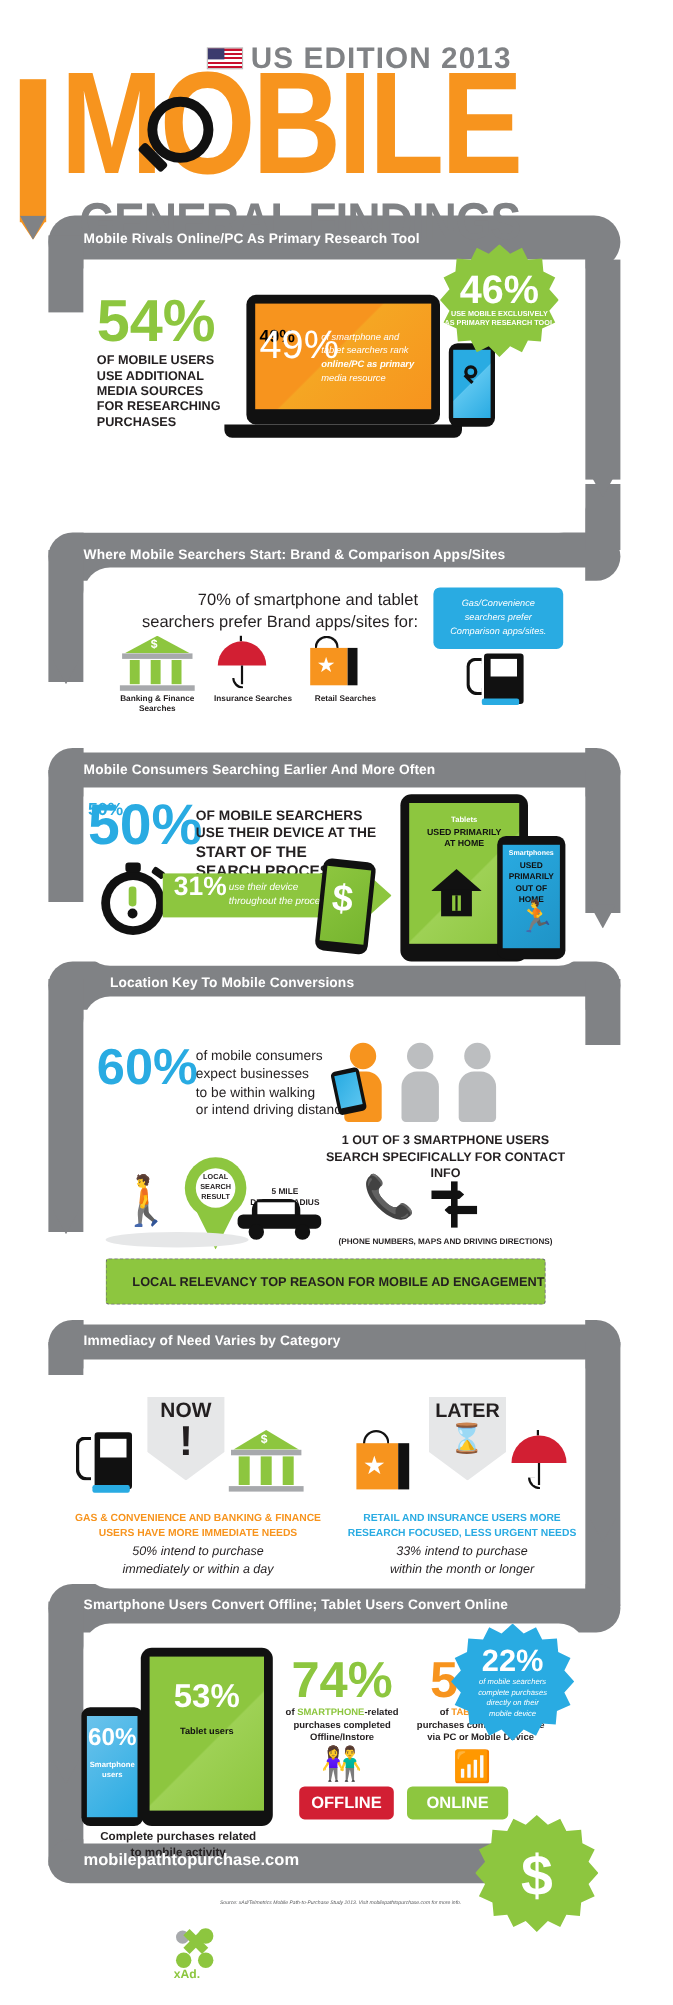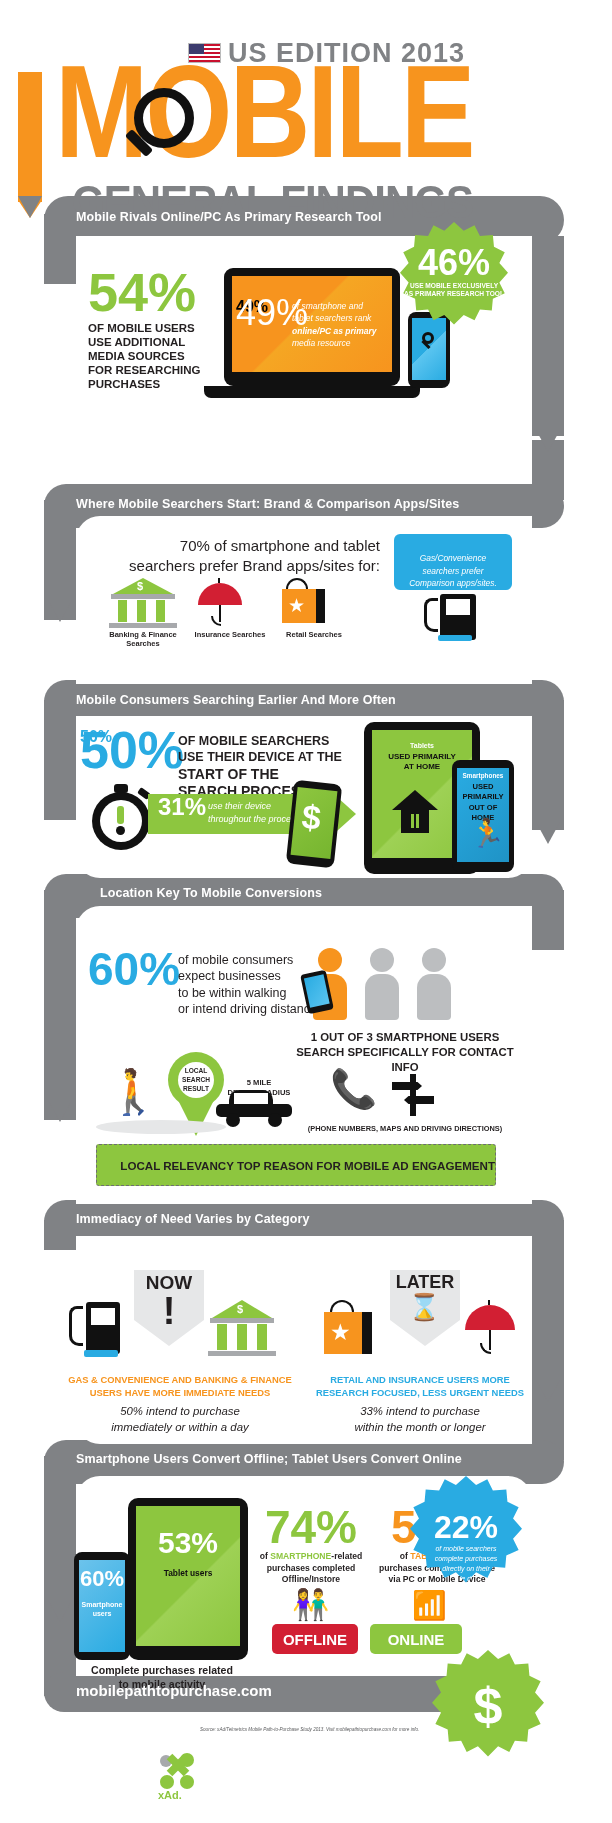--- a/index.html
+++ b/index.html
@@ -197,21 +197,21 @@
     <div style="position:relative;height:52px;">
       <div style="position:absolute;left:8px;top:0;width:22px;height:12px;border:2.5px solid #111;border-bottom:none;border-radius:11px 11px 0 0;"></div>
       <div style="position:absolute;left:4px;top:11px;width:34px;height:34px;background:#F7941E;"></div>
       <div style="position:absolute;left:38px;top:11px;width:9px;height:34px;background:#111;"></div>
       <div style="position:absolute;left:10px;top:18px;color:#fff;font-size:19px;line-height:1;">★</div>
     </div>
     <div class="icon-label">Retail Searches</div>
   </div>
 
   <div style="position:absolute;left:394px;top:534px;width:118px;height:56px;background:#29ABE2;border-radius:6px;
-              color:#fff;font-size:8.4px;font-style:italic;text-align:center;padding-top:18px;line-height:1.5;">
+              color:#fff;font-size:8.4px;font-style:italic;text-align:center;padding-top:8px;line-height:1.5;">
     <div>Gas/Convenience</div>
     <div>searchers prefer</div>
     <div>Comparison apps/sites.</div>
   </div>
 
   <div style="position:absolute;left:418px;top:592px;width:70px;height:52px;">
     <div style="position:absolute;left:22px;top:2px;width:36px;height:46px;background:#111;border-radius:3px;"></div>
     <div style="position:absolute;left:28px;top:7px;width:24px;height:16px;background:#fff;"></div>
     <div style="position:absolute;left:6px;top:6px;width:14px;height:34px;border:3px solid #111;border-radius:8px 0 0 10px;border-right:none;"></div>
     <div style="position:absolute;left:20px;top:43px;width:34px;height:6px;background:#29ABE2;border-radius:2px;"></div>
@@ -441,21 +441,21 @@
       <div>purchases completed online</div>
       <div>via PC or Mobile Device</div>
     </div>
   </div>
   <div style="position:absolute;left:412px;top:1592px;font-size:28px;color:#111;line-height:1;">📶</div>
   <div class="pill" style="left:370px;top:1624px;width:92px;height:30px;background:#8DC63F;">
     <span style="font-size:15px;">ONLINE</span>
   </div>
 
   <div class="starburst" style="left:410px;top:1476px;width:112px;height:112px;background:#29ABE2;">
-    <div class="bignum" style="font-size:32px;padding-top:38px;">22%</div>
+    <div class="bignum" style="font-size:28px;padding-top:22px;">22%</div>
     <div style="font-size:7px;font-style:italic;line-height:1.4;margin-top:3px;">
       <div>of mobile searchers</div>
       <div>complete purchases</div>
       <div>directly on their</div>
       <div>mobile device</div>
     </div>
   </div>
   <div class="grey-arrow-dn" style="left:48px;top:1600px;width:24px;height:22px;clip-path:polygon(0 0,100% 0,50% 100%);"></div>
 
   <div class="footer-url" style="left:76px;top:1682px;">mobilepathtopurchase.com</div>

